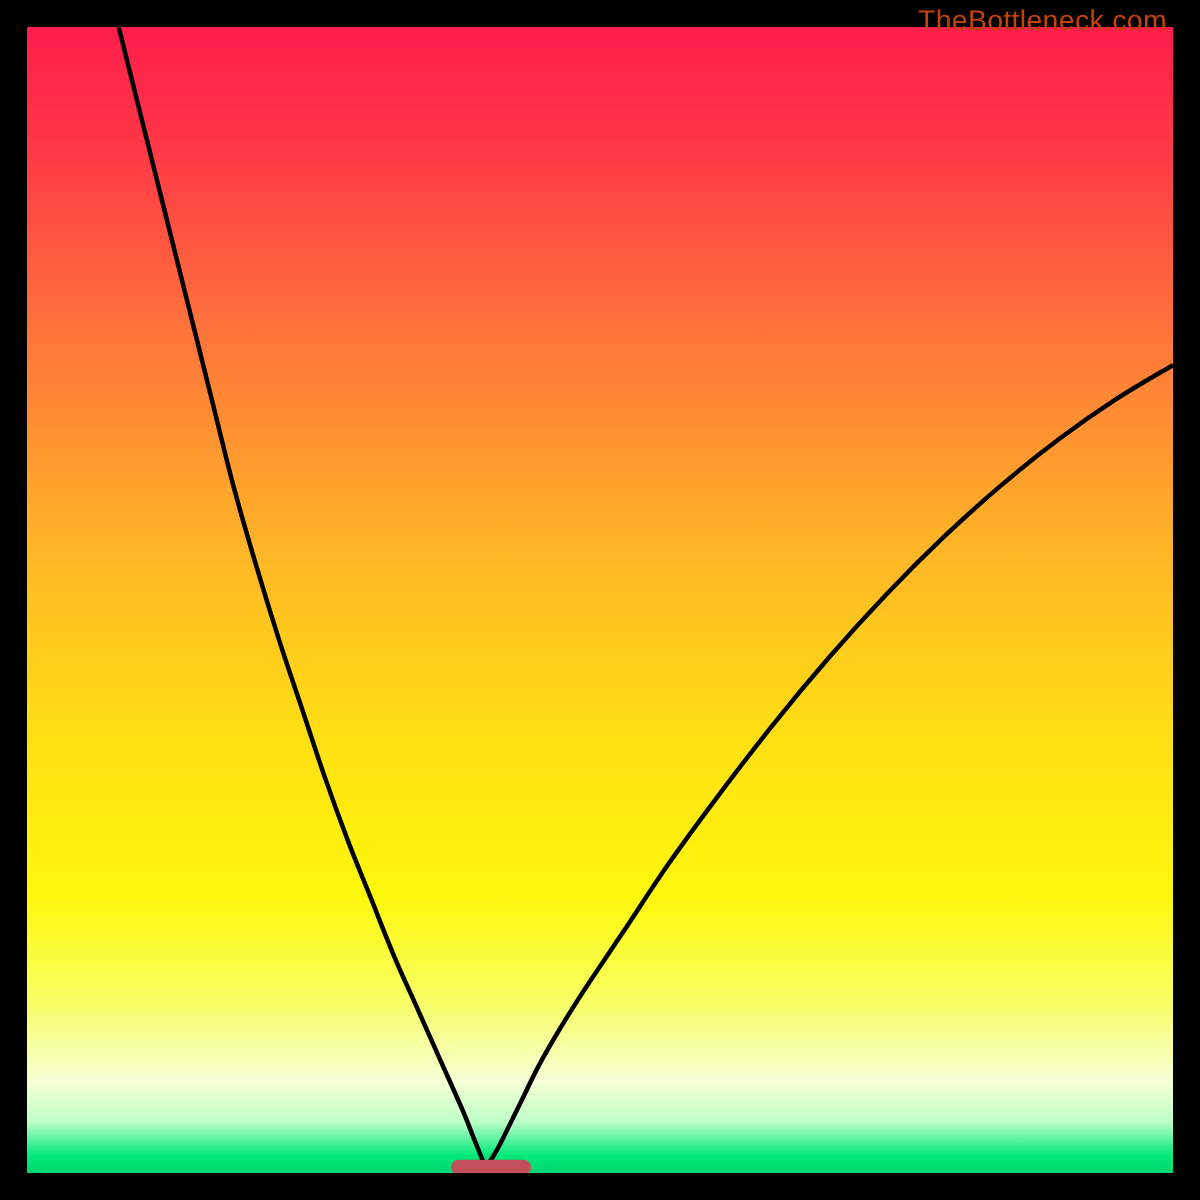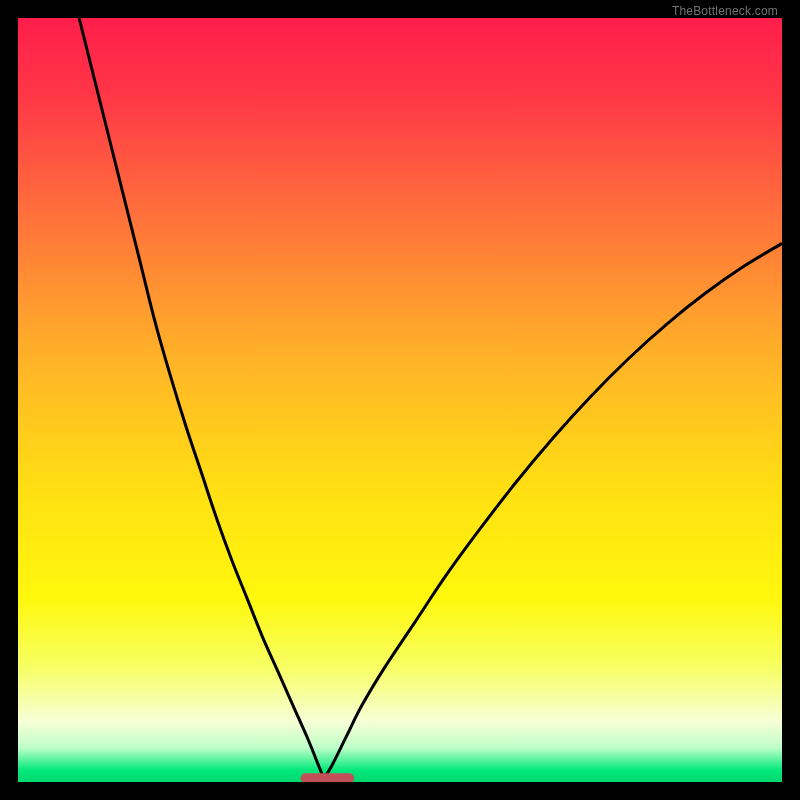--- a/index.html
+++ b/index.html
@@ -23,22 +23,22 @@
     position: absolute;
     left: 0;
     top: 0;
     width: 764px;
     height: 764px;
   }
   .watermark {
     position: absolute;
     top: 4px;
     right: 22px;
-    color: #737373;
-    font-size: 12px;
+    color: #c2410c;
+    font-size: 19px;
     letter-spacing: 0.2px;
     font-family: Arial, Helvetica, sans-serif;
   }
 </style>
 </head>
 <body>
 
 <div class="frame">
   <svg class="plot" viewBox="0 0 764 764" preserveAspectRatio="none">
     <defs>

